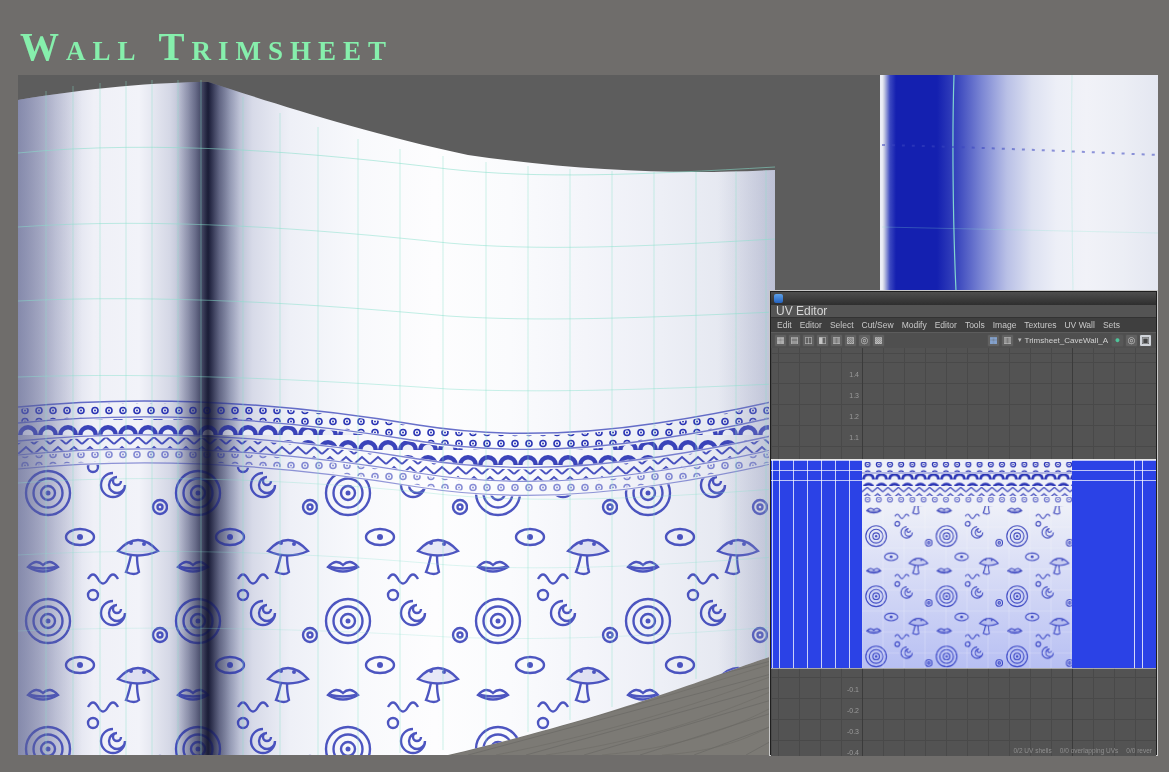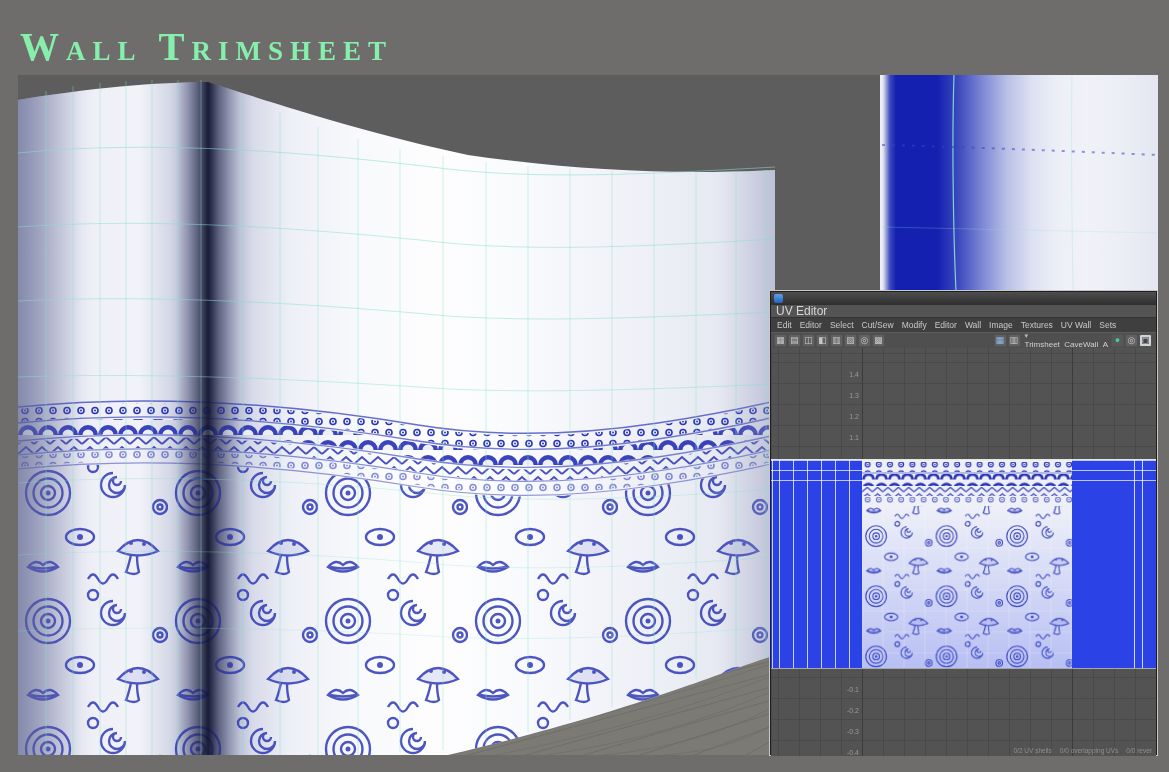--- a/index.html
+++ b/index.html
@@ -24,21 +24,21 @@
   .uv-menubar{height:14px;background:#3f3f3f;display:flex;align-items:center;gap:8px;padding-left:6px;box-sizing:border-box;}
   .uv-menubar .mi{font-size:8.5px;color:#c9c9c9;white-space:nowrap;cursor:default;}
   .uv-toolbar{height:16px;background:#4f4f4f;border-top:1px solid #5c5c5c;display:flex;align-items:center;
     padding:0 3px;box-sizing:border-box;}
   .tbtn{width:13px;height:13px;margin-right:1px;background:#616161;border:1px solid #525252;border-radius:2px;
     color:#c6c6c6;font-size:9px;line-height:11px;text-align:center;box-sizing:border-box;overflow:hidden;}
   .tbtn.blue{color:#8fb6ef;}
   .tbtn.green{color:#4ec49a;background:#585858;}
   .tbtn.light{background:#cfd3d9;color:#444;}
   .tb-spacer{flex:1;}
-  .uv-dd{display:flex;align-items:flex-start;margin:0 3px;flex-direction:column;}
+  .uv-dd{display:flex;align-items:flex-start;margin:0 3px;}
   .uv-dd .chev{font-size:7px;color:#bbb;margin-right:3px;}
   .uv-dd .lbl{font-size:8px;color:#d2d2d2;white-space:nowrap;}
   .uv-canvas{position:relative;height:408px;background-color:#535353;overflow:hidden;
     background-image:repeating-linear-gradient(90deg,#494949 0 1px,transparent 1px 21px),
                      repeating-linear-gradient(0deg,#494949 0 1px,transparent 1px 21px);
     background-position:7px 0,0 6px;}
   .axisline{position:absolute;top:0;width:1px;height:408px;background:#3b3b3b;}
   .uv-band{position:absolute;left:0;top:111px;width:385px;height:210px;display:flex;box-sizing:border-box;
     border-top:1px solid rgba(255,255,255,.85);border-bottom:1px solid rgba(255,255,255,.5);}
   .uv-band .seg-left{width:91px;height:100%;background-color:#2b42e6;
@@ -227,21 +227,21 @@
     <div class="uv-tabbar">
       <span>UV Editor</span>
     </div>
     <div class="uv-menubar">
       <span class="mi">Edit</span>
       <span class="mi">Editor</span>
       <span class="mi">Select</span>
       <span class="mi">Cut/Sew</span>
       <span class="mi">Modify</span>
       <span class="mi">Editor</span>
-      <span class="mi">Wall</span>
+      <span class="mi">Tools</span>
       <span class="mi">Image</span>
       <span class="mi">Textures</span>
       <span class="mi">UV Wall</span>
       <span class="mi">Sets</span>
     </div>
     <div class="uv-toolbar">
       <div class="tbtn">▦</div>
       <div class="tbtn">▤</div>
       <div class="tbtn">◫</div>
       <div class="tbtn">◧</div>

